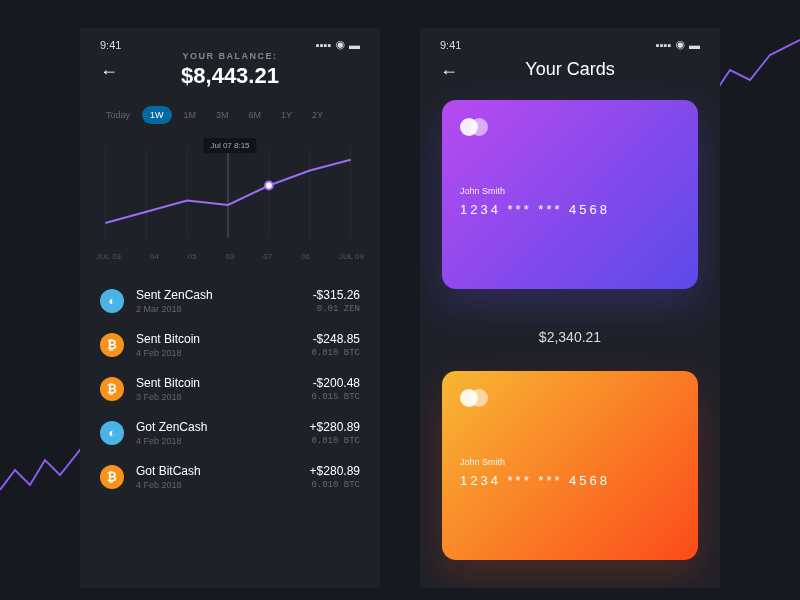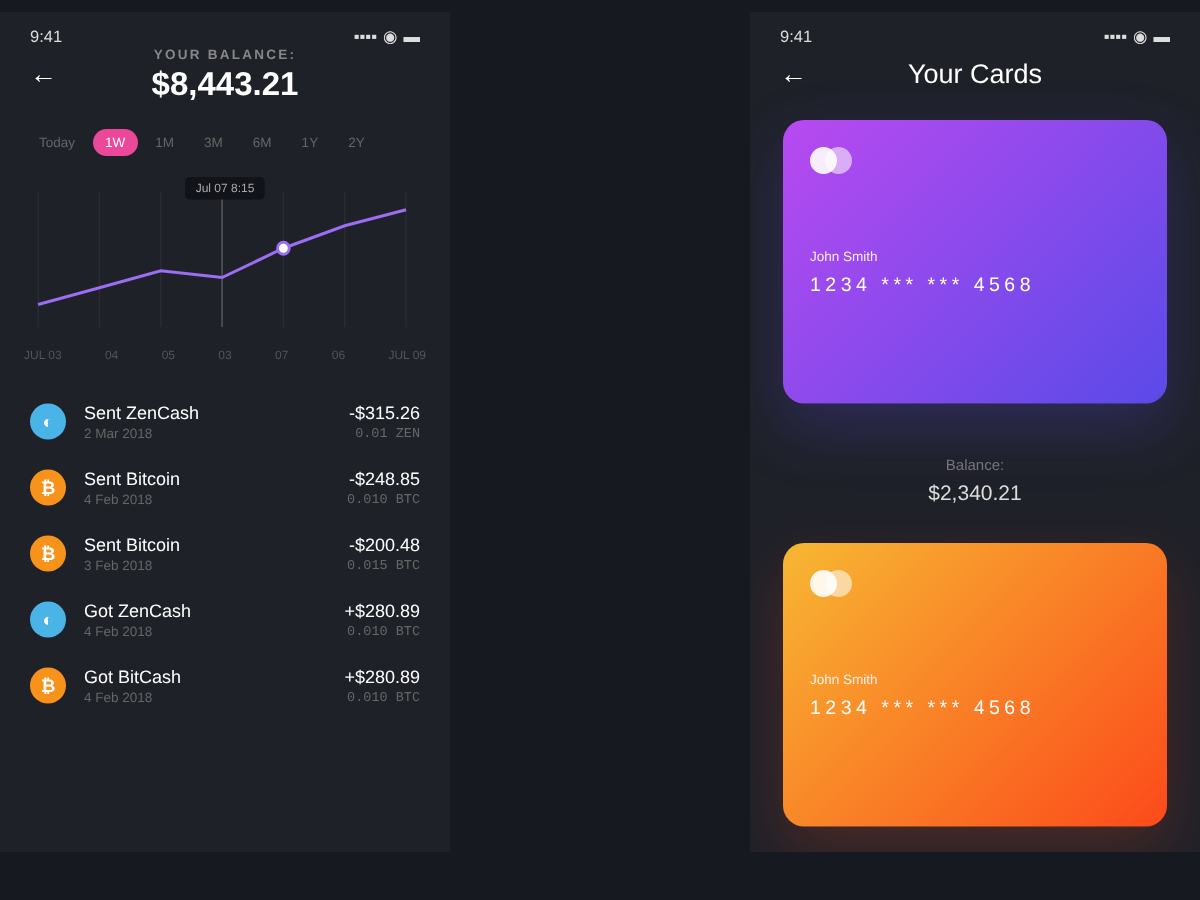--- a/index.html
+++ b/index.html
@@ -1,30 +1,30 @@
 <!DOCTYPE html>
 <html><head>
 <meta charset="utf-8">
 <style>
 * { margin: 0; padding: 0; box-sizing: border-box; font-family: -apple-system, BlinkMacSystemFont, "Segoe UI", sans-serif; }
 body { background: #171921; width: 800px; height: 600px; position: relative; overflow: hidden; }
 .bg-line { position: absolute; pointer-events: none; }
-.phones { display: flex; gap: 40px; justify-content: space-between; padding-top: 8px; position: relative; z-index: 1; }
+.phones { display: flex; gap: 40px; justify-content: center; padding-top: 28px; position: relative; z-index: 1; }
 .phone { width: 300px; height: 560px; background: #1f2129; border-radius: 0; overflow: hidden; position: relative; }
 .status-bar { display: flex; justify-content: space-between; align-items: center; padding: 10px 20px 4px; color: #ddd; font-size: 11px; }
 .status-icons { display: flex; gap: 4px; align-items: center; }
 .header { display: flex; align-items: center; padding: 4px 20px 8px; position: relative; }
 .back { color: #fff; font-size: 18px; cursor: pointer; }
 .header-center { position: absolute; left: 50%; transform: translateX(-50%); text-align: center; }
 .label-small { color: #888; font-size: 9px; letter-spacing: 1.5px; font-weight: 600; }
 .balance-amt { color: #fff; font-size: 22px; font-weight: 600; margin-top: 2px; }
 .header-title { color: #fff; font-size: 18px; font-weight: 500; }
 .range-tabs { display: flex; gap: 4px; padding: 18px 18px 4px; font-size: 9px; color: #666; }
 .range-tab { padding: 4px 8px; border-radius: 10px; cursor: pointer; }
-.range-tab.active { background: #ec4899; color: #fff; }
+.range-tab.active { background: #0369a1; color: #fff; }
 .chart-box { position: relative; height: 124px; margin: 0 4px; }
 .tooltip { position: absolute; left: 50%; top: 10px; transform: translateX(-50%); background: #111319; color: #aaa; font-size: 8px; padding: 3px 7px; border-radius: 3px; white-space: nowrap; }
 .chart-svg { width: 100%; height: 100%; }
 .x-axis { display: flex; justify-content: space-between; padding: 0 16px 10px; font-size: 8px; color: #555; }
 .tx-list { padding: 8px 20px 0; }
 .tx-row { display: flex; align-items: center; padding: 9px 0; }
 .tx-icon { width: 24px; height: 24px; border-radius: 50%; display: flex; align-items: center; justify-content: center; font-size: 12px; font-weight: bold; color: #fff; margin-right: 12px; flex-shrink: 0; }
 .ic-zen { background: #4ab4e6; }
 .ic-btc { background: #f7931a; }
 .tx-mid { flex: 1; }
@@ -191,21 +191,20 @@
     <div class="cards-wrap">
       <div class="card card-purple">
         <div class="card-logo">
             <div class="c"></div>
             <div class="c"></div>
           </div>
         <div class="card-name">John Smith</div>
         <div class="card-num">1234   ***   ***   4568</div>
       </div>
       <div class="card-balance">
-        <div class="cb-label">Balance:</div>
         <div class="cb-amt">$2,340.21</div>
       </div>
       <div class="card card-orange">
         <div class="card-logo">
             <div class="c"></div>
             <div class="c"></div>
           </div>
         <div class="card-name">John Smith</div>
         <div class="card-num">1234   ***   ***   4568</div>
       </div>

